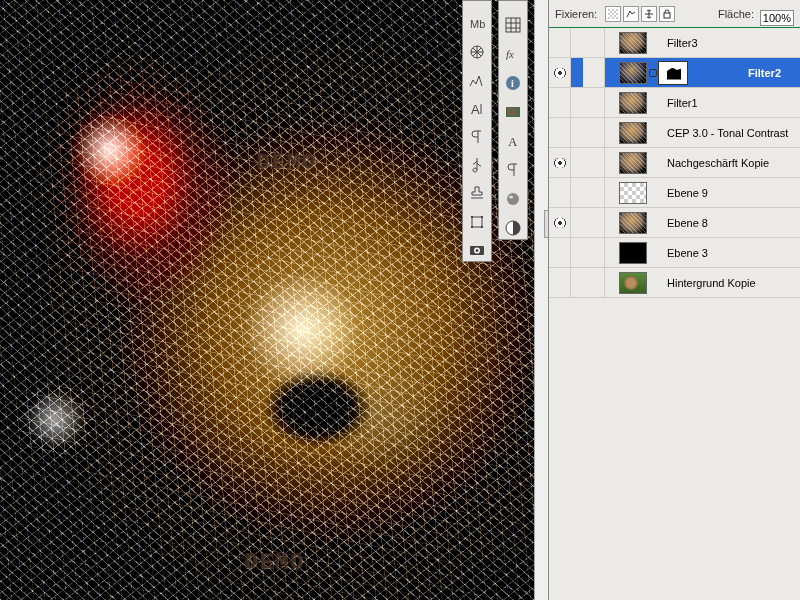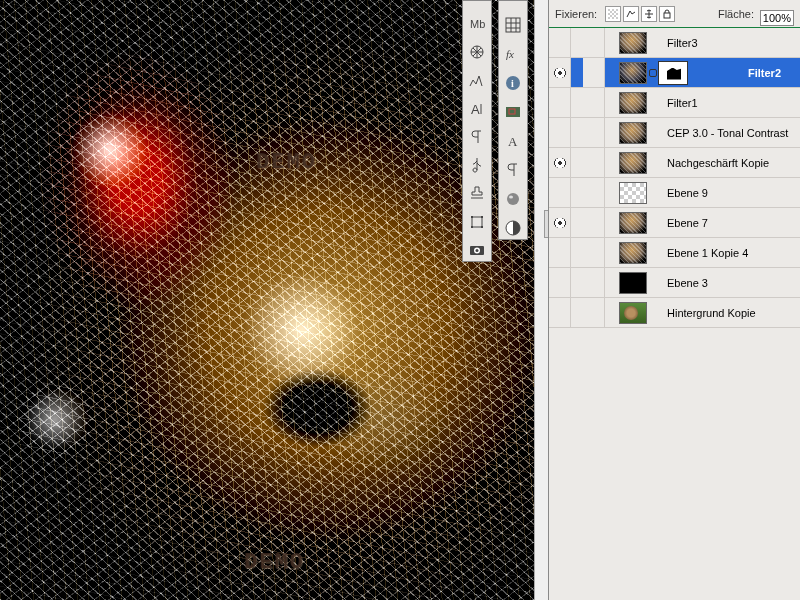--- a/index.html
+++ b/index.html
@@ -297,31 +297,21 @@
         <div class="layer-name">Ebene 9</div>
       </div>
       <div class="layer-row">
         <div class="vis-cell">
           <div class="vis-eye on"></div>
         </div>
         <div class="link-cell"></div>
         <div class="thumb-wrap">
           <div class="thumb thumb-cat"></div>
         </div>
-        <div class="layer-name">Ebene 7</div>
-      </div>
-      <div class="layer-row">
-        <div class="vis-cell">
-          <div class="vis-eye"></div>
-        </div>
-        <div class="link-cell"></div>
-        <div class="thumb-wrap">
-          <div class="thumb thumb-cat"></div>
-        </div>
-        <div class="layer-name">Ebene 1 Kopie 4</div>
+        <div class="layer-name">Ebene 8</div>
       </div>
       <div class="layer-row">
         <div class="vis-cell">
           <div class="vis-eye"></div>
         </div>
         <div class="link-cell"></div>
         <div class="thumb-wrap">
           <div class="thumb thumb-black"></div>
         </div>
         <div class="layer-name">Ebene 3</div>

